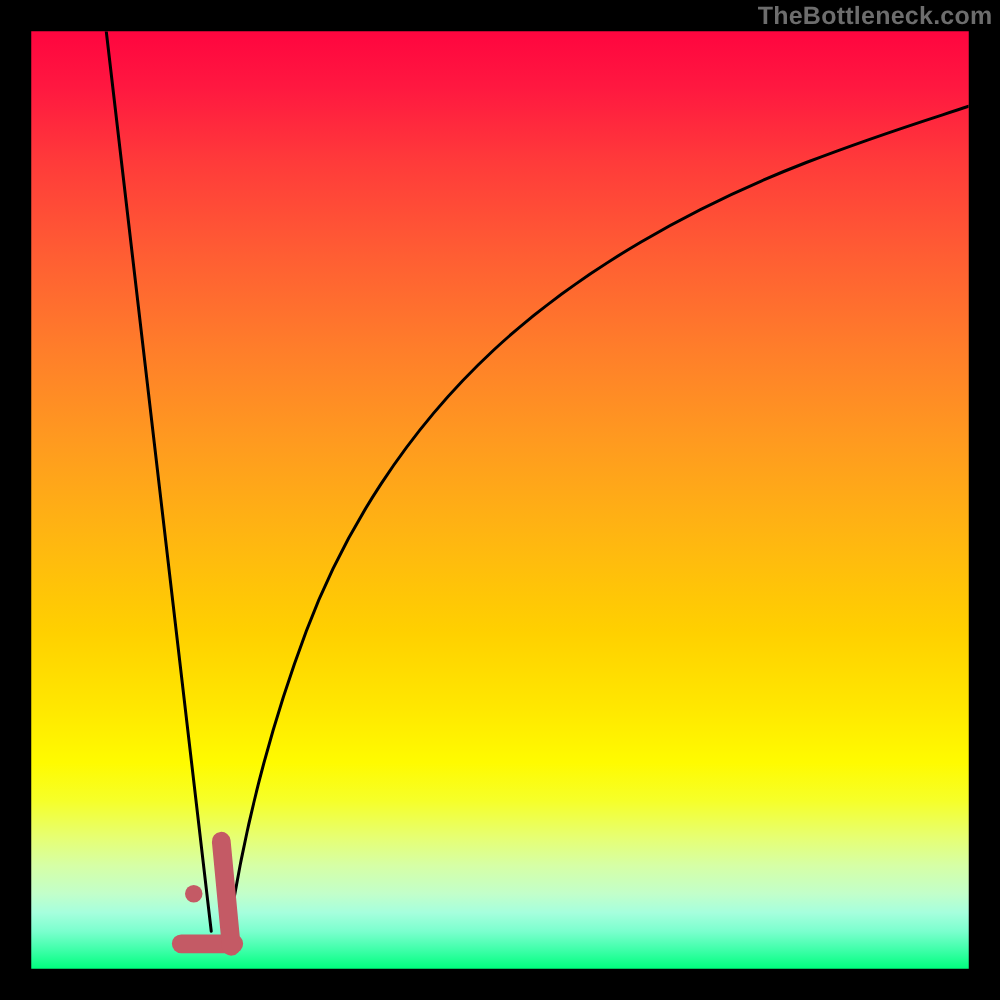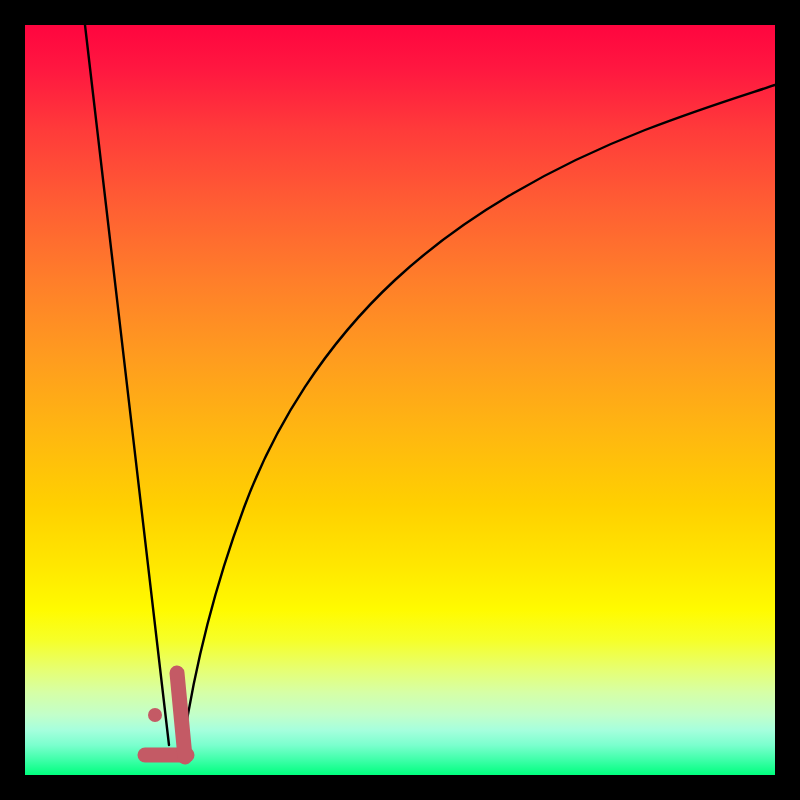--- a/index.html
+++ b/index.html
@@ -83,14 +83,15 @@
       </g>
 
       <g stroke="#c45a65" stroke-width="15" stroke-linecap="round" fill="none">
         <line x1="120" y1="730" x2="162" y2="730"></line>
         <line x1="160" y1="732" x2="152" y2="648"></line>
       </g>
       <circle cx="130" cy="690" r="7" fill="#c45a65"></circle>
     </svg>
   </div>
 
+  <div class="attribution">TheBottleneck.com</div>
 
 </div>
 
 </body></html>

